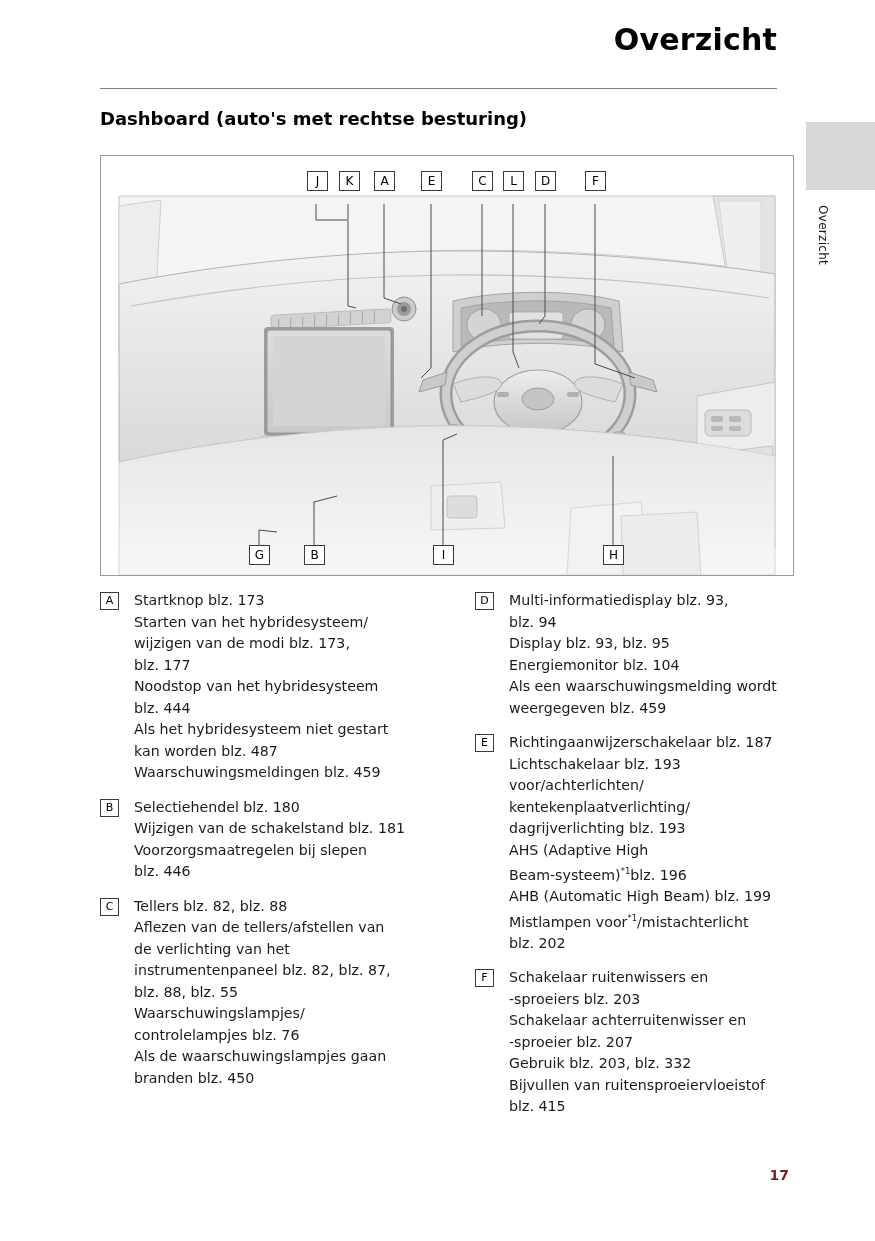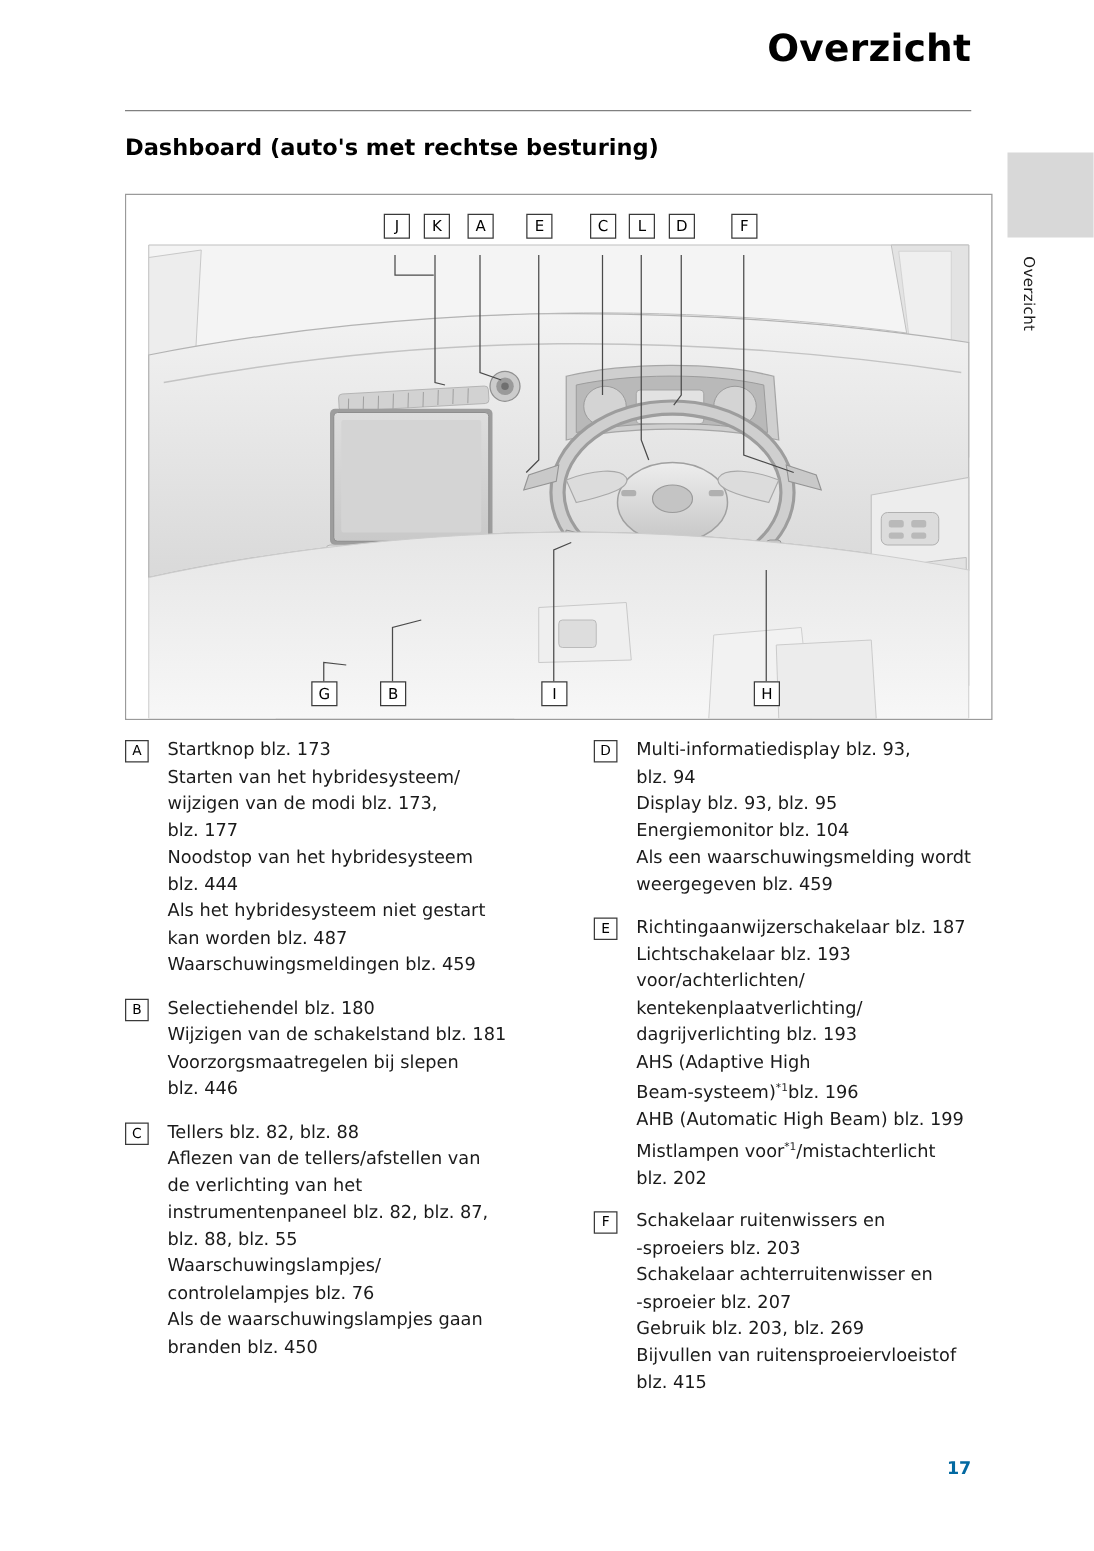--- a/index.html
+++ b/index.html
@@ -139,25 +139,25 @@
   .entry .lines div {
     white-space: pre-wrap;
   }
   .entry .lines div.first {
     text-indent: 0;
   }
 
   
   .page-number {
     position: absolute;
-    right: 98px;
+    right: 86px;
     bottom: 58px;
     font-size: 14px;
     font-weight: bold;
-    color: #0369a1;
+    color: #7f1d1d;
   }
 
   sup { font-size: 8.5px; vertical-align: super; }
 </style>
 </head>
 <body>
 
 <div class="page">
 
   <div class="page-title">Overzicht</div>
@@ -411,21 +411,21 @@
         </div>
       </div>
 
       <div class="entry">
         <span class="tag">F</span>
         <div class="lines">
           <div class="first">Schakelaar ruitenwissers en</div>
           <div>-sproeiers blz. 203</div>
           <div>Schakelaar achterruitenwisser en</div>
           <div>-sproeier blz. 207</div>
-          <div>Gebruik blz. 203, blz. 269</div>
+          <div>Gebruik blz. 203, blz. 332</div>
           <div>Bijvullen van ruitensproeiervloeistof</div>
           <div>blz. 415</div>
         </div>
       </div>
 
     </div>
   </div>
 
   <div class="page-number">17</div>
 

